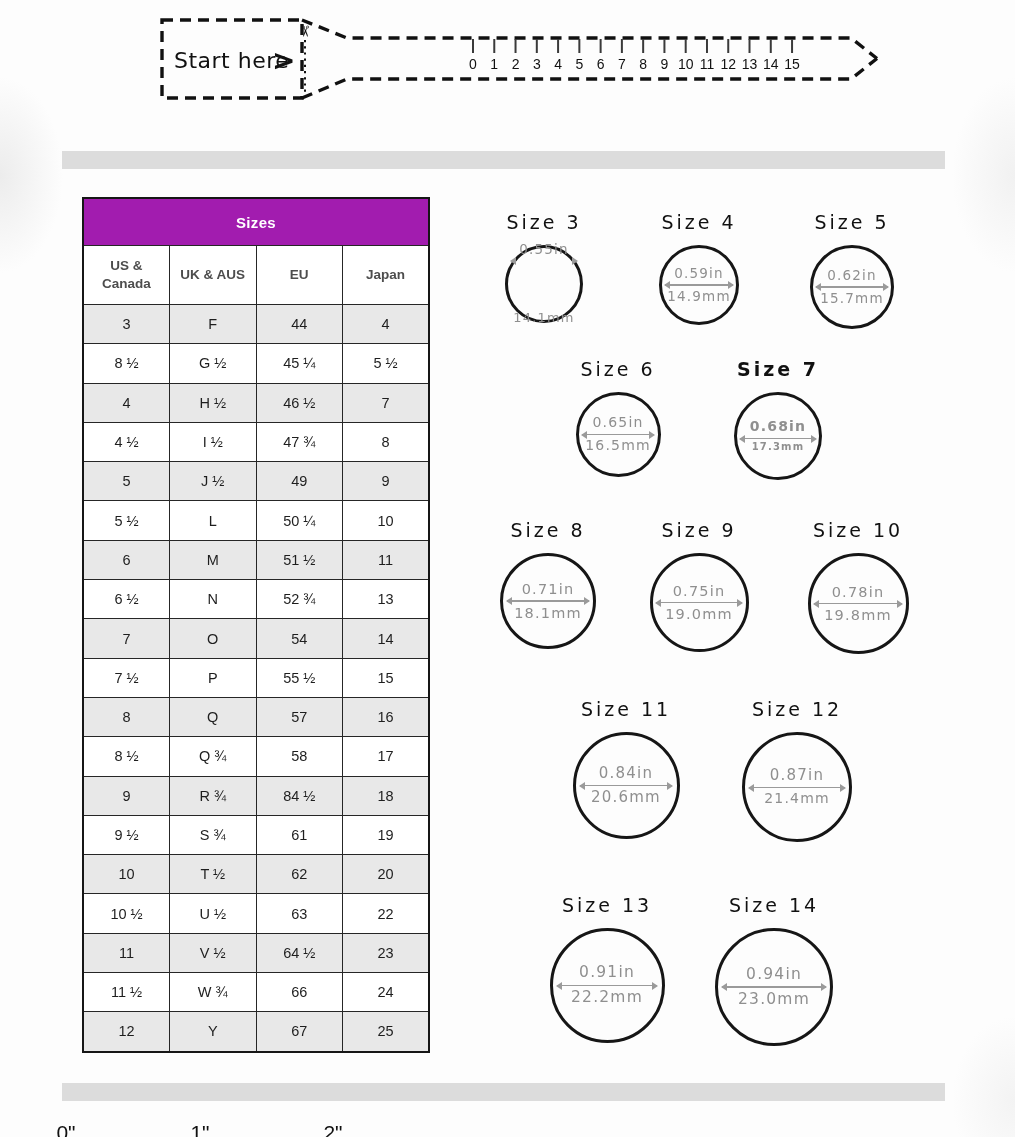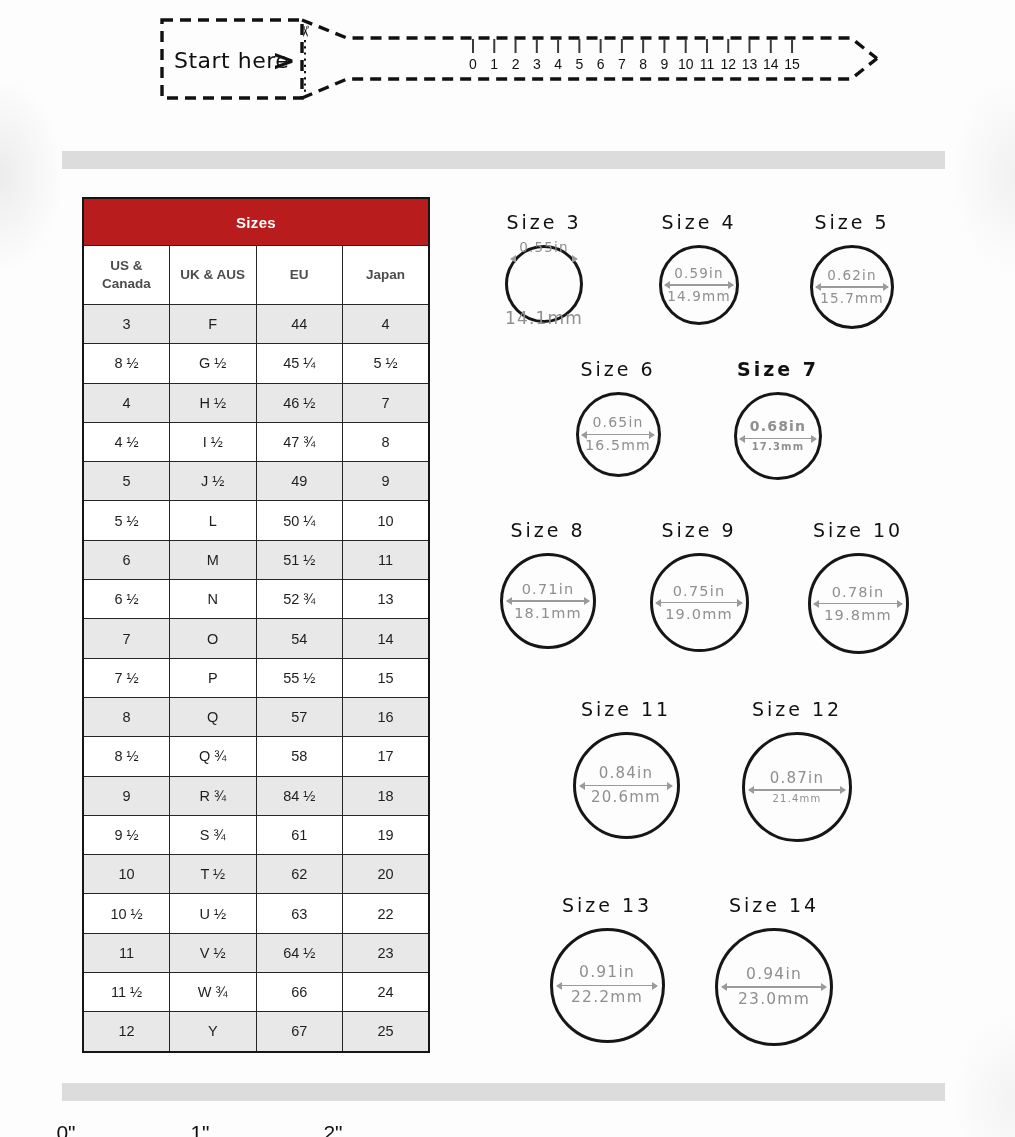--- a/index.html
+++ b/index.html
@@ -30,21 +30,21 @@
   .divider.top{top:151px;}
   .divider.bottom{top:1083px;}
 
   
   .size-table{
     position:absolute;left:82px;top:197px;width:348px;
     border-collapse:collapse;table-layout:fixed;background:#fff;
     border:2px solid #161616;
   }
   .size-table td,.size-table th{border:1.5px solid #262626;text-align:center;vertical-align:middle;}
-  .t-title{background:#b91c1c;color:#fff;font-weight:bold;font-size:15px;height:44px;letter-spacing:0.3px;}
+  .t-title{background:#a21caf;color:#fff;font-weight:bold;font-size:15px;height:44px;letter-spacing:0.3px;}
   .size-table th{height:58px;font-size:13.5px;font-weight:bold;color:#4d4d4d;background:#fff;line-height:1.35;padding:0 6px;}
   .size-table tbody td{height:36.3px;font-size:14.5px;color:#1e1e1e;background:#fff;}
   .size-table tbody tr.alt td{background:#e8e8e8;}
 
   
   .ring{position:absolute;width:180px;text-align:center;}
   .ring-title{
     font-family:"DejaVu Sans",sans-serif;font-size:19px;letter-spacing:3px;
     color:#111;height:34px;line-height:34px;white-space:nowrap;
   }
@@ -246,21 +246,21 @@
 
   <div id="rings">
       <div class="ring" style="left: 454px; top: 205px;">
         <div class="ring-title">Size 3</div>
         <div class="ring-circle" style="width: 78px; height: 78px;">
           <span class="measure" style="font-size: 13.5px;">0.55in</span>
           <div class="dim-line">
             <i class="ah l"></i>
             <i class="ah r"></i>
           </div>
-          <span class="measure" style="font-size: 17px; margin-top: 48px;">14.1mm</span>
+          <span class="measure" style="font-size: 13px; margin-top: 48px;">14.1mm</span>
         </div>
       </div>
       <div class="ring" style="left: 609px; top: 205px;">
         <div class="ring-title">Size 4</div>
         <div class="ring-circle" style="width: 80px; height: 80px;">
           <span class="measure" style="font-size: 13.5px;">0.59in</span>
           <div class="dim-line">
             <i class="ah l"></i>
             <i class="ah r"></i>
           </div>
@@ -345,21 +345,21 @@
         </div>
       </div>
       <div class="ring" style="left: 707px; top: 692px;">
         <div class="ring-title">Size 12</div>
         <div class="ring-circle" style="width: 110px; height: 110px;">
           <span class="measure" style="font-size: 15px;">0.87in</span>
           <div class="dim-line">
             <i class="ah l"></i>
             <i class="ah r"></i>
           </div>
-          <span class="measure" style="font-size: 10px;">21.4mm</span>
+          <span class="measure" style="font-size: 14px;">21.4mm</span>
         </div>
       </div>
       <div class="ring" style="left: 517px; top: 888px;">
         <div class="ring-title">Size 13</div>
         <div class="ring-circle" style="width: 115px; height: 115px;">
           <span class="measure" style="font-size: 15.5px;">0.91in</span>
           <div class="dim-line">
             <i class="ah l"></i>
             <i class="ah r"></i>
           </div>

